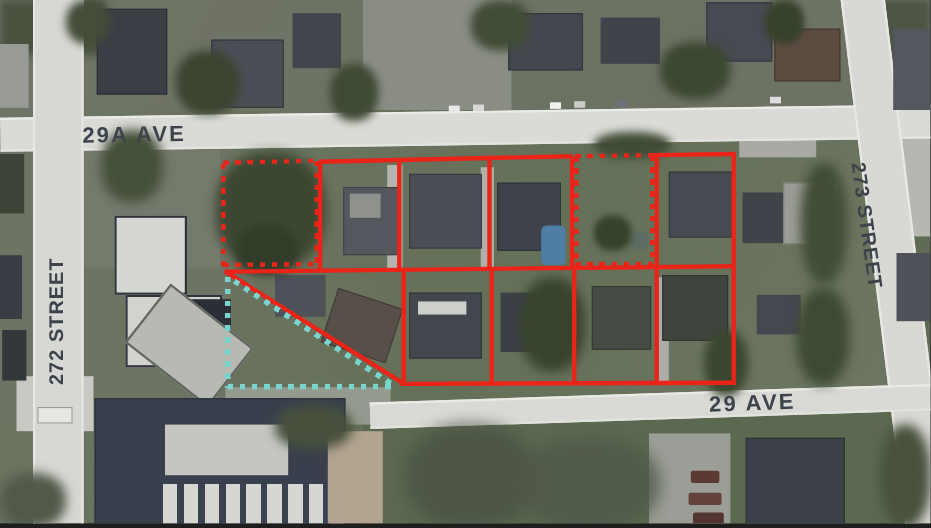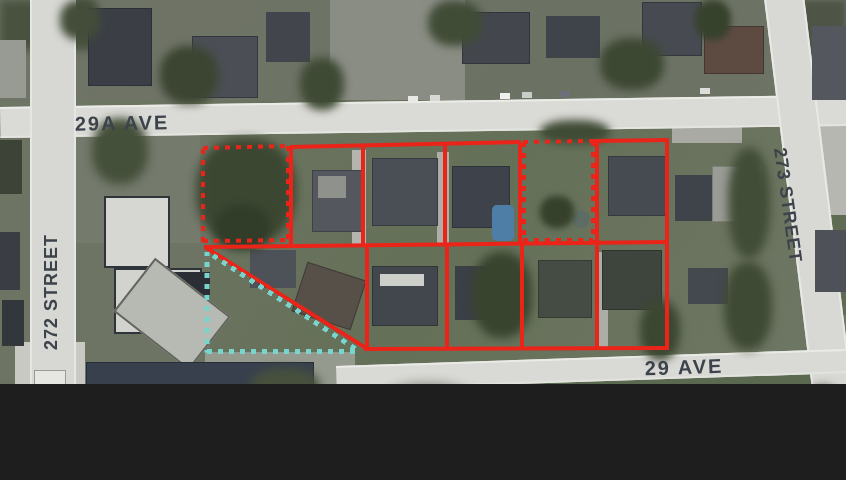--- a/index.html
+++ b/index.html
@@ -1,17 +1,17 @@
 <!DOCTYPE html>
 <html><head>
 <meta charset="utf-8">
 <style>
   html,body{margin:0;padding:0;background:#1e1e1e;}
   .map{
-    position:relative;width:846px;height:384px;overflow:hidden;
+    position:relative;width:846px;height:476px;overflow:hidden;
     background:linear-gradient(120deg,#6f7666 0%,#657058 55%,#6e7764 100%);
     font-family:"Liberation Sans",sans-serif;
   }
   .layer{position:absolute;inset:0;}
   .lbl{
     position:absolute;font-weight:bold;color:#3d434b;
     letter-spacing:2px;white-space:nowrap;line-height:1;
   }
   .lbl-29a{left:122px;top:123px;font-size:20px;transform:translate(-50%,-50%) rotate(-1deg);}
   .lbl-272{left:51px;top:292px;font-size:18px;letter-spacing:1px;transform:translate(-50%,-50%) rotate(-90deg);}

